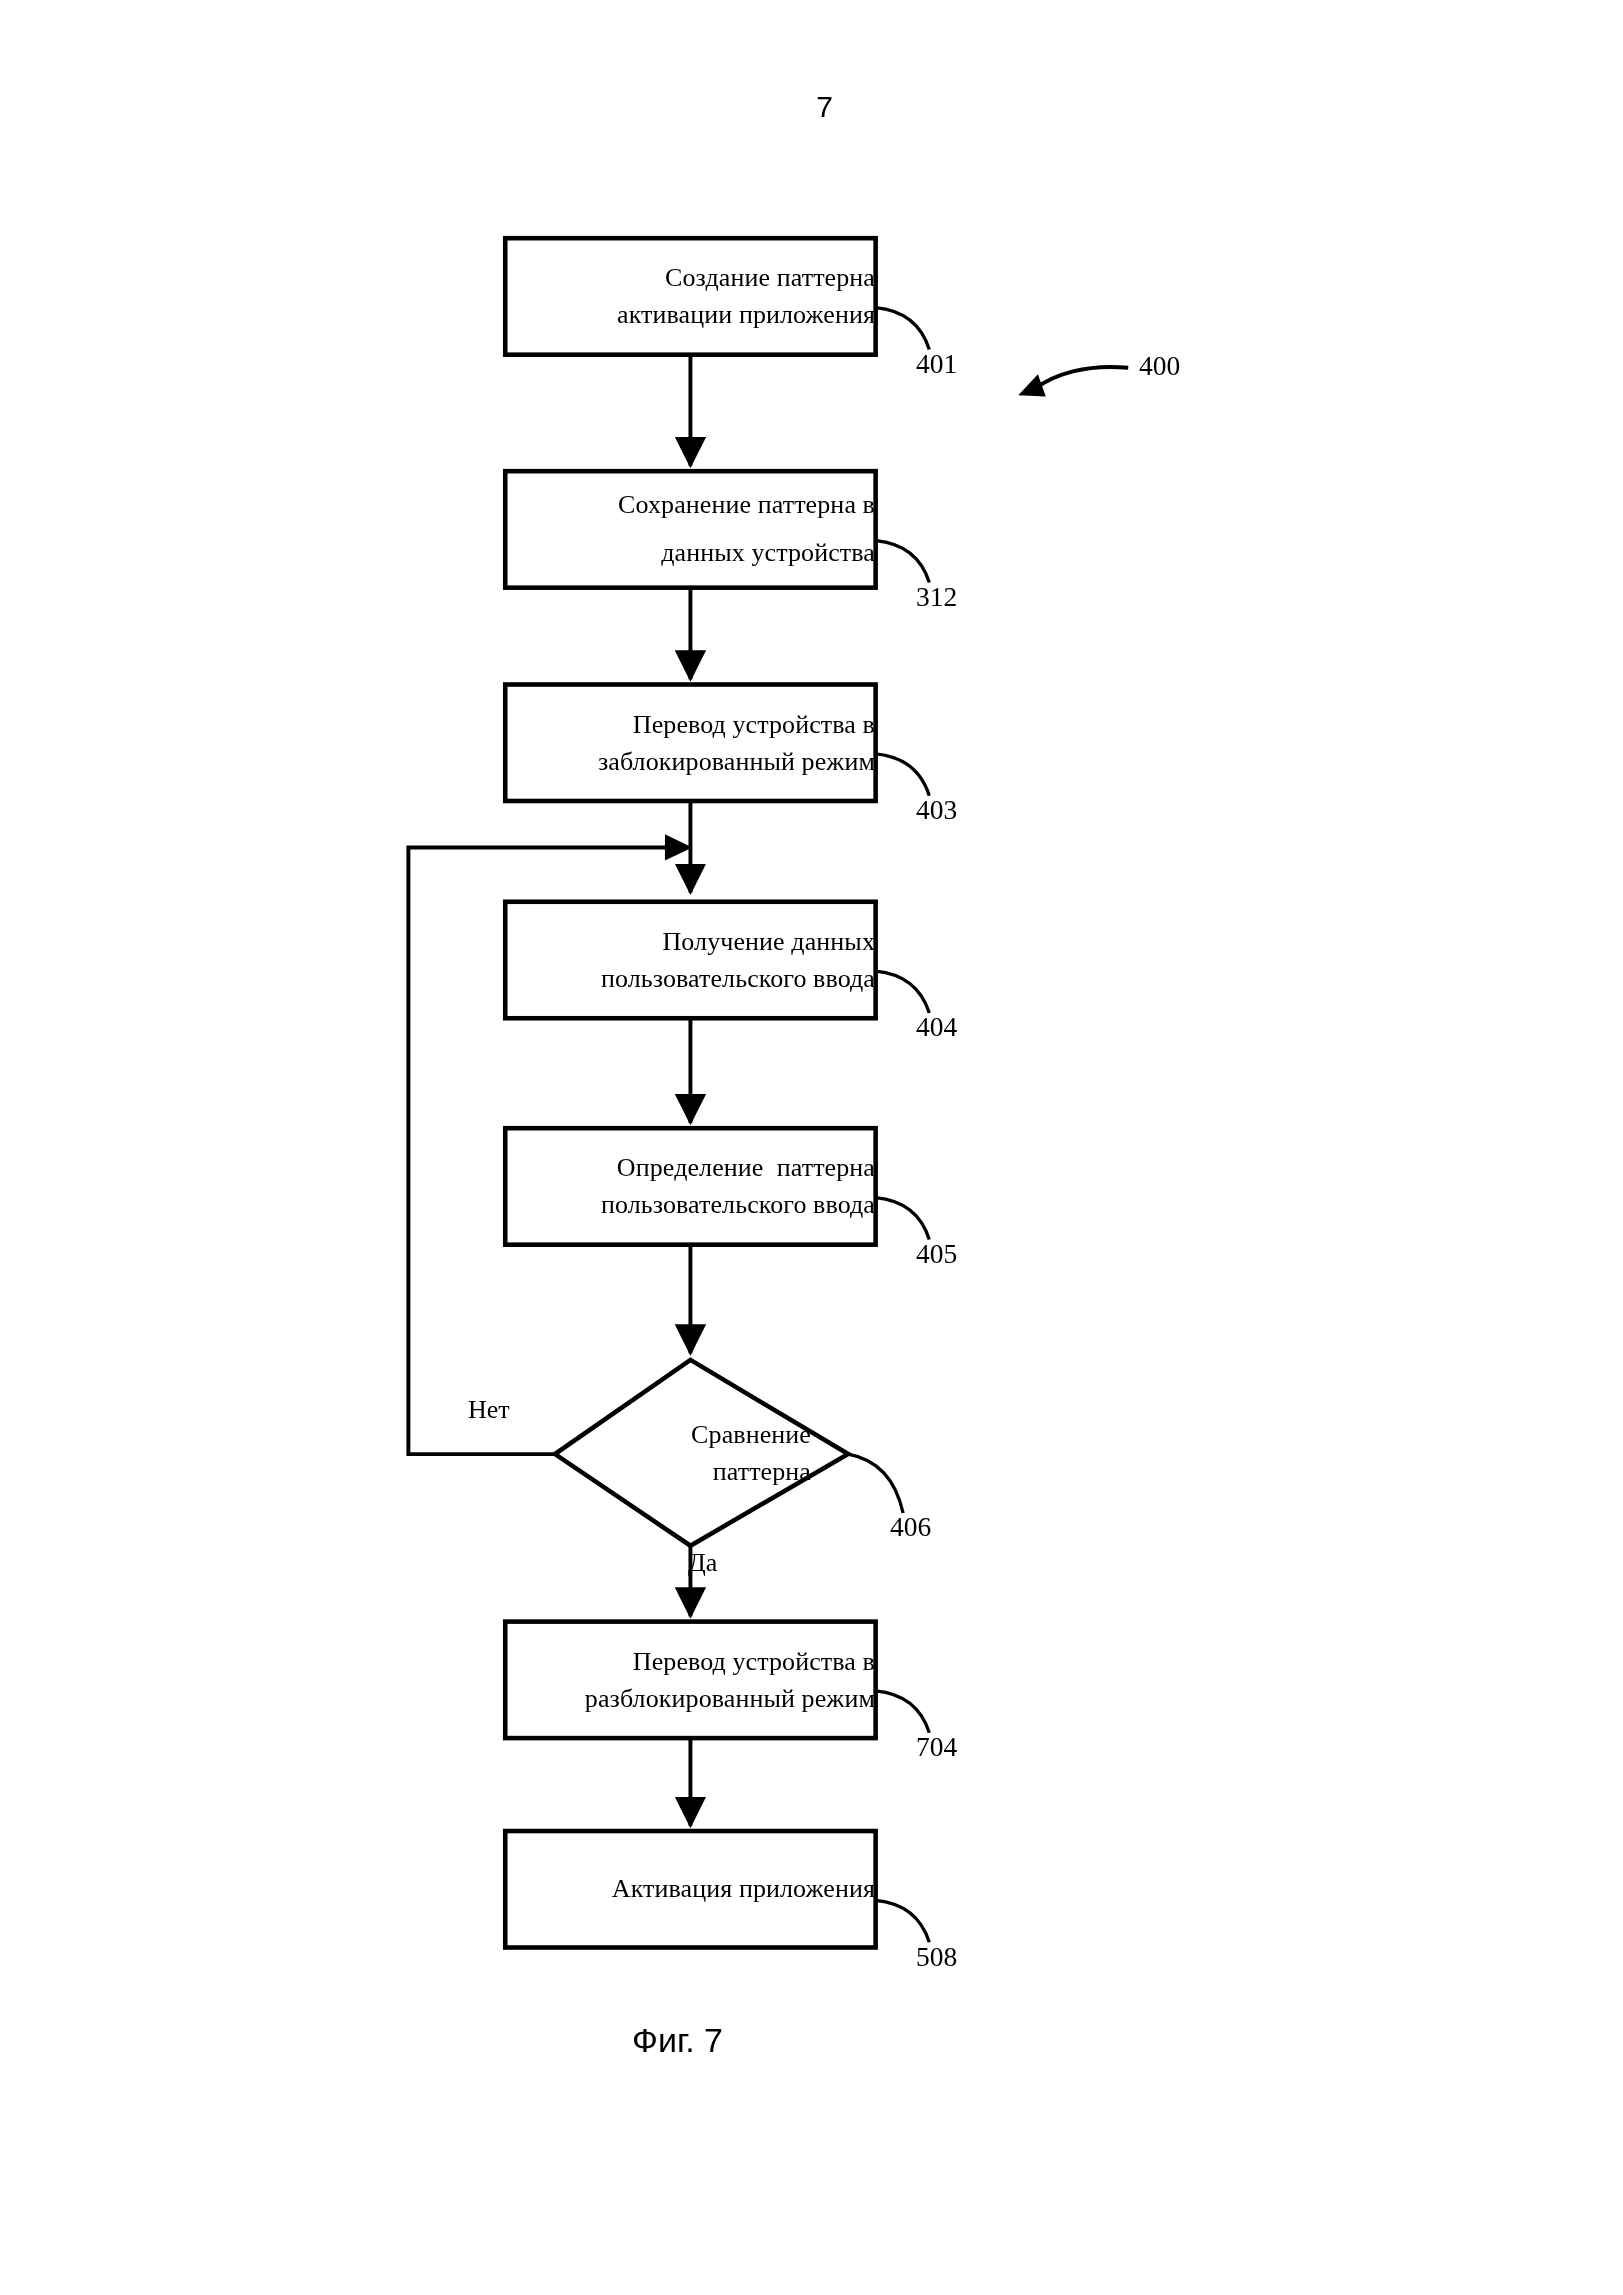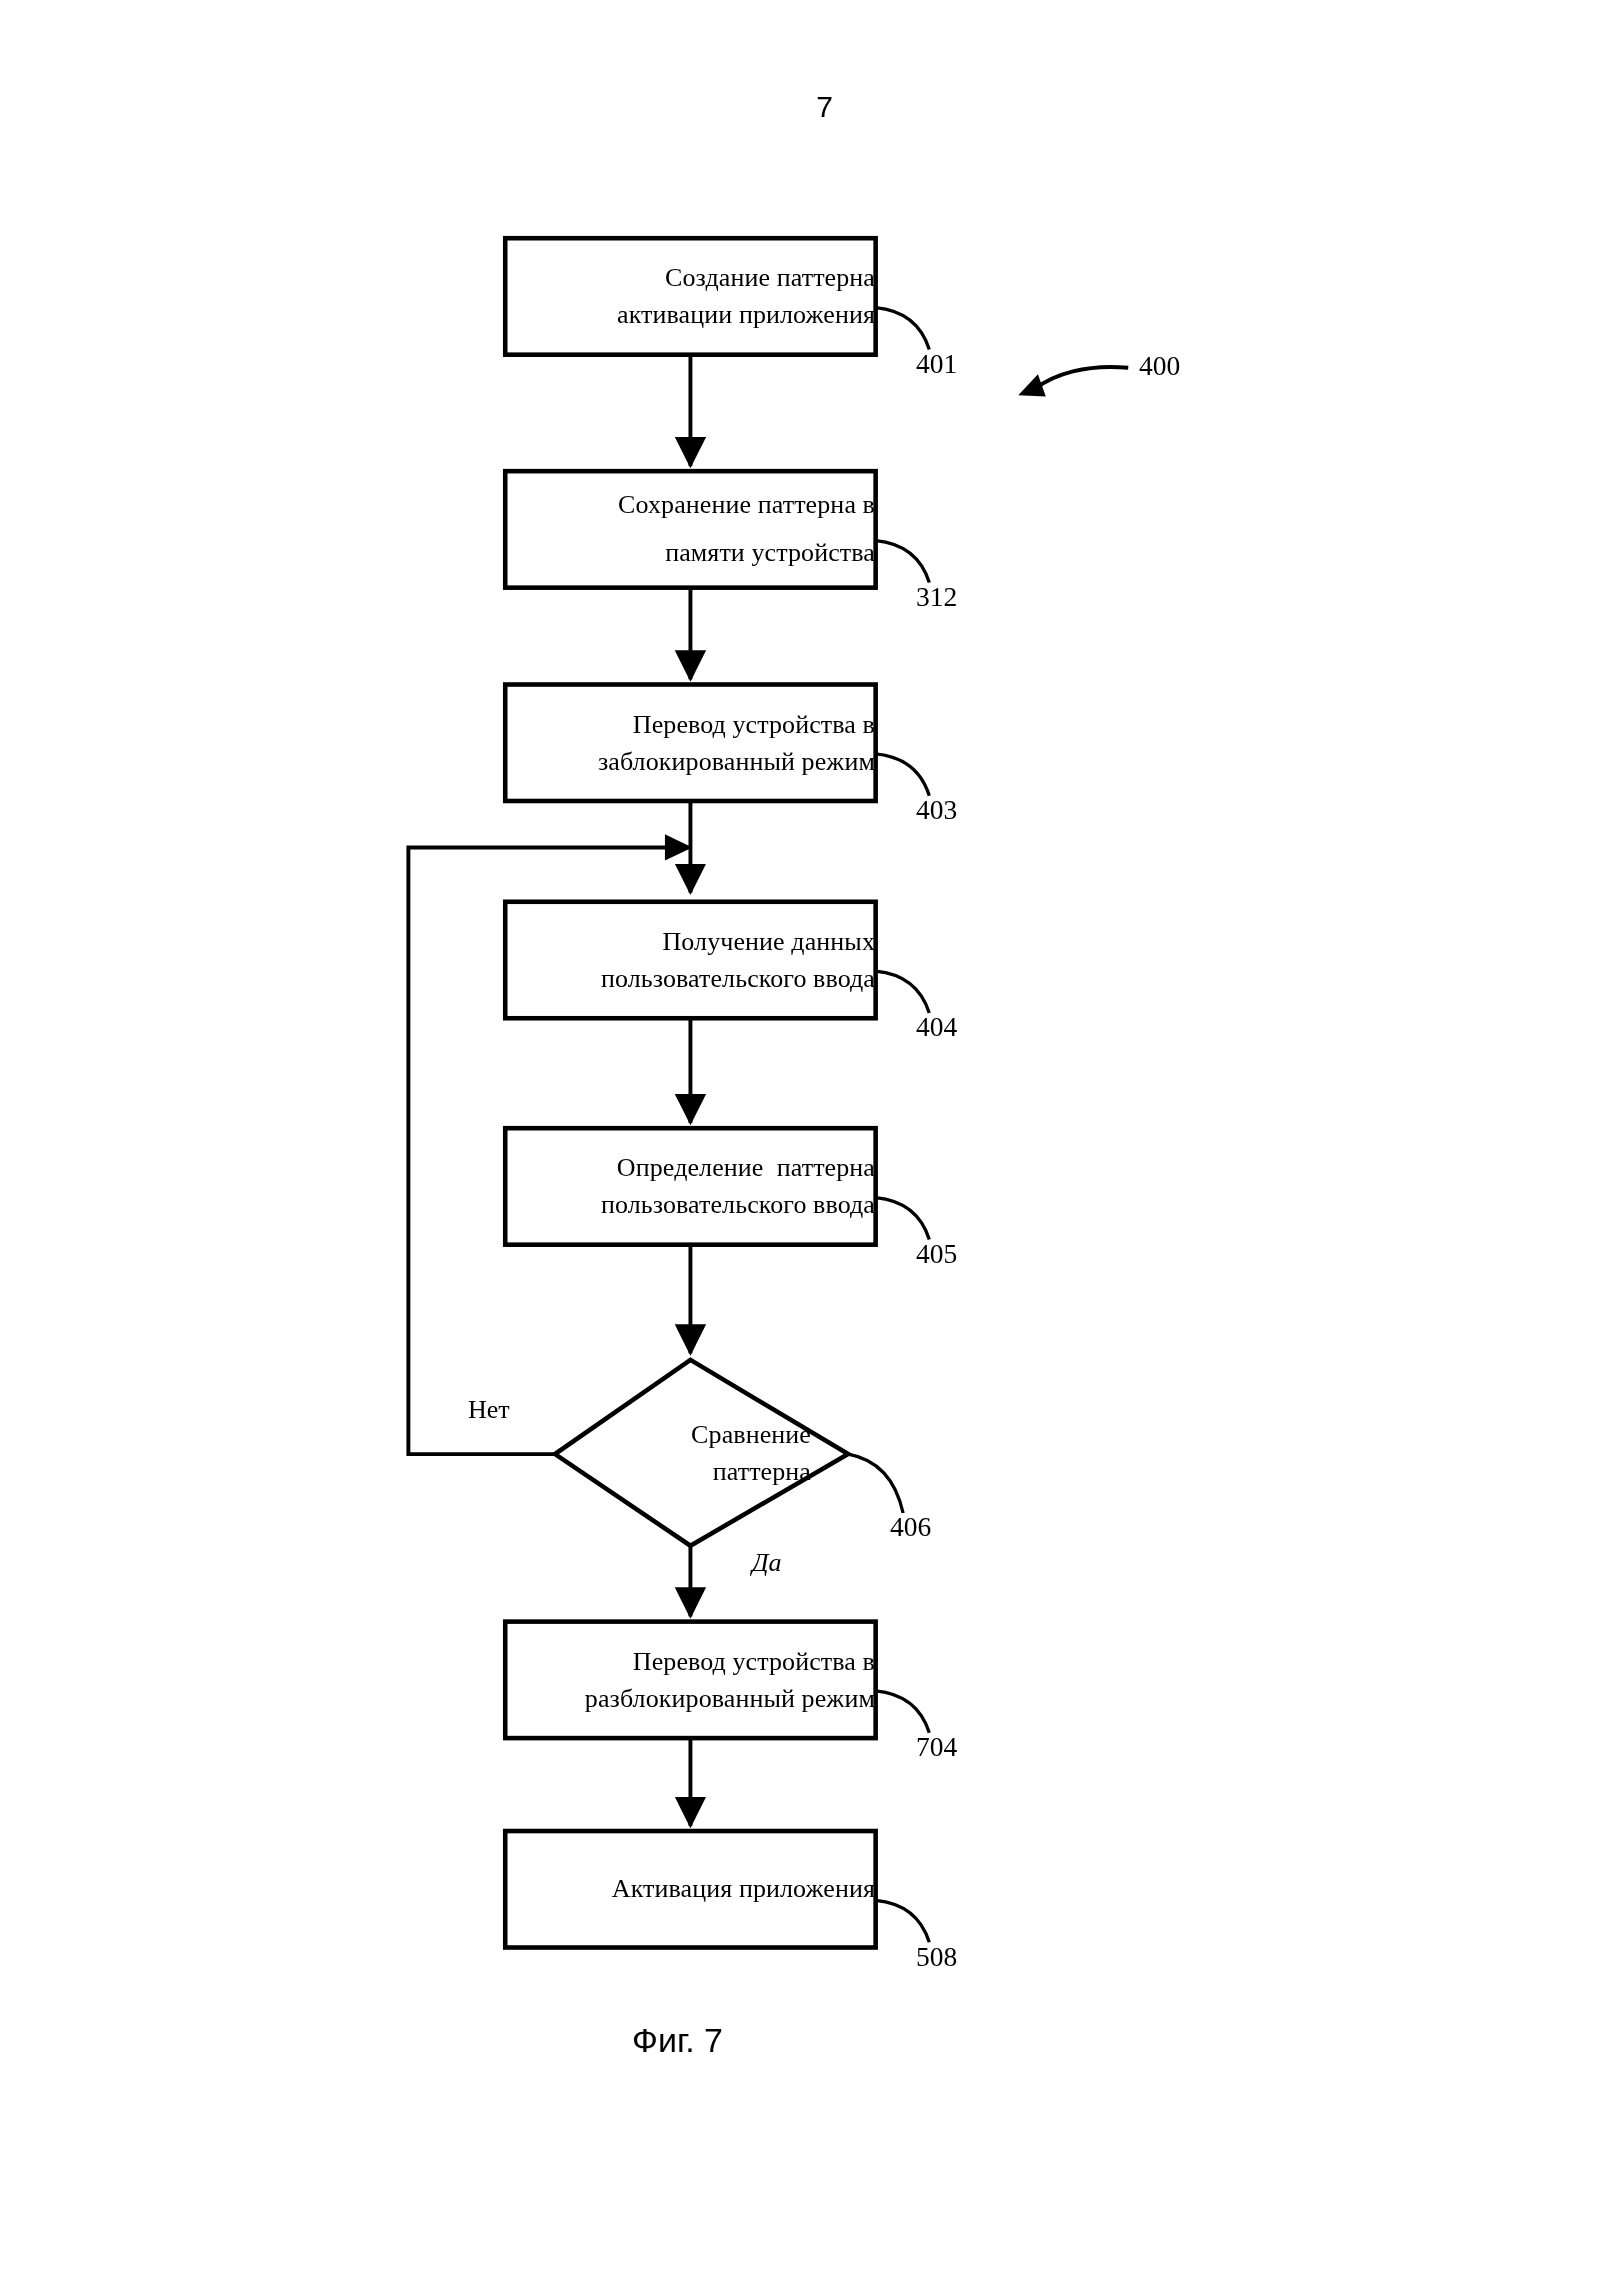--- a/index.html
+++ b/index.html
@@ -147,21 +147,21 @@
     <path d="M1338 2904 C1380,2908 1408,2930 1420,2968" fill="none" stroke="#000" stroke-width="5"></path>
   </svg>
 
   <div class="box-text" style="left:505px; top:238px; width:370px; height:117px;">
     <span class="ln">Создание паттерна</span>
     <span class="ln">активации приложения</span>
   </div>
 
   <div class="box-text" style="left:505px; top:471px; width:370px; height:117px;gap:11px;">
     <span class="ln">Сохранение паттерна в</span>
-    <span class="ln">памяти устройства</span>
+    <span class="ln">данных устройства</span>
   </div>
 
   <div class="box-text" style="left:505px; top:685px; width:370px; height:117px;">
     <span class="ln">Перевод устройства в</span>
     <span class="ln">заблокированный режим</span>
   </div>
 
   <div class="box-text" style="left:505px; top:902px; width:370px; height:117px;">
     <span class="ln">Получение данных</span>
     <span class="ln">пользовательского ввода</span>
@@ -180,21 +180,21 @@
   <div class="box-text" style="left:505px; top:1622px; width:370px; height:117px;">
     <span class="ln">Перевод устройства в</span>
     <span class="ln">разблокированный режим</span>
   </div>
 
   <div class="box-text" style="left:505px; top:1831px; width:370px; height:117px;">
     <span class="ln">Активация приложения</span>
   </div>
 
   <div class="branch-label" style="left:468px; top:1397px;">Нет</div>
-  <div class="branch-label" style="left:752px; top:1550px;font-style:italic;">Да</div>
+  <div class="branch-label" style="left:688px; top:1550px;">Да</div>
 
   <div class="ref" style="left:916px; top:350px;">401</div>
   <div class="ref" style="left:916px; top:583px;">312</div>
   <div class="ref" style="left:916px; top:796px;">403</div>
   <div class="ref" style="left:916px; top:1013px;">404</div>
   <div class="ref" style="left:916px; top:1240px;">405</div>
   <div class="ref" style="left:890px; top:1513px;">406</div>
   <div class="ref" style="left:916px; top:1733px;">704</div>
   <div class="ref" style="left:916px; top:1943px;">508</div>
 

